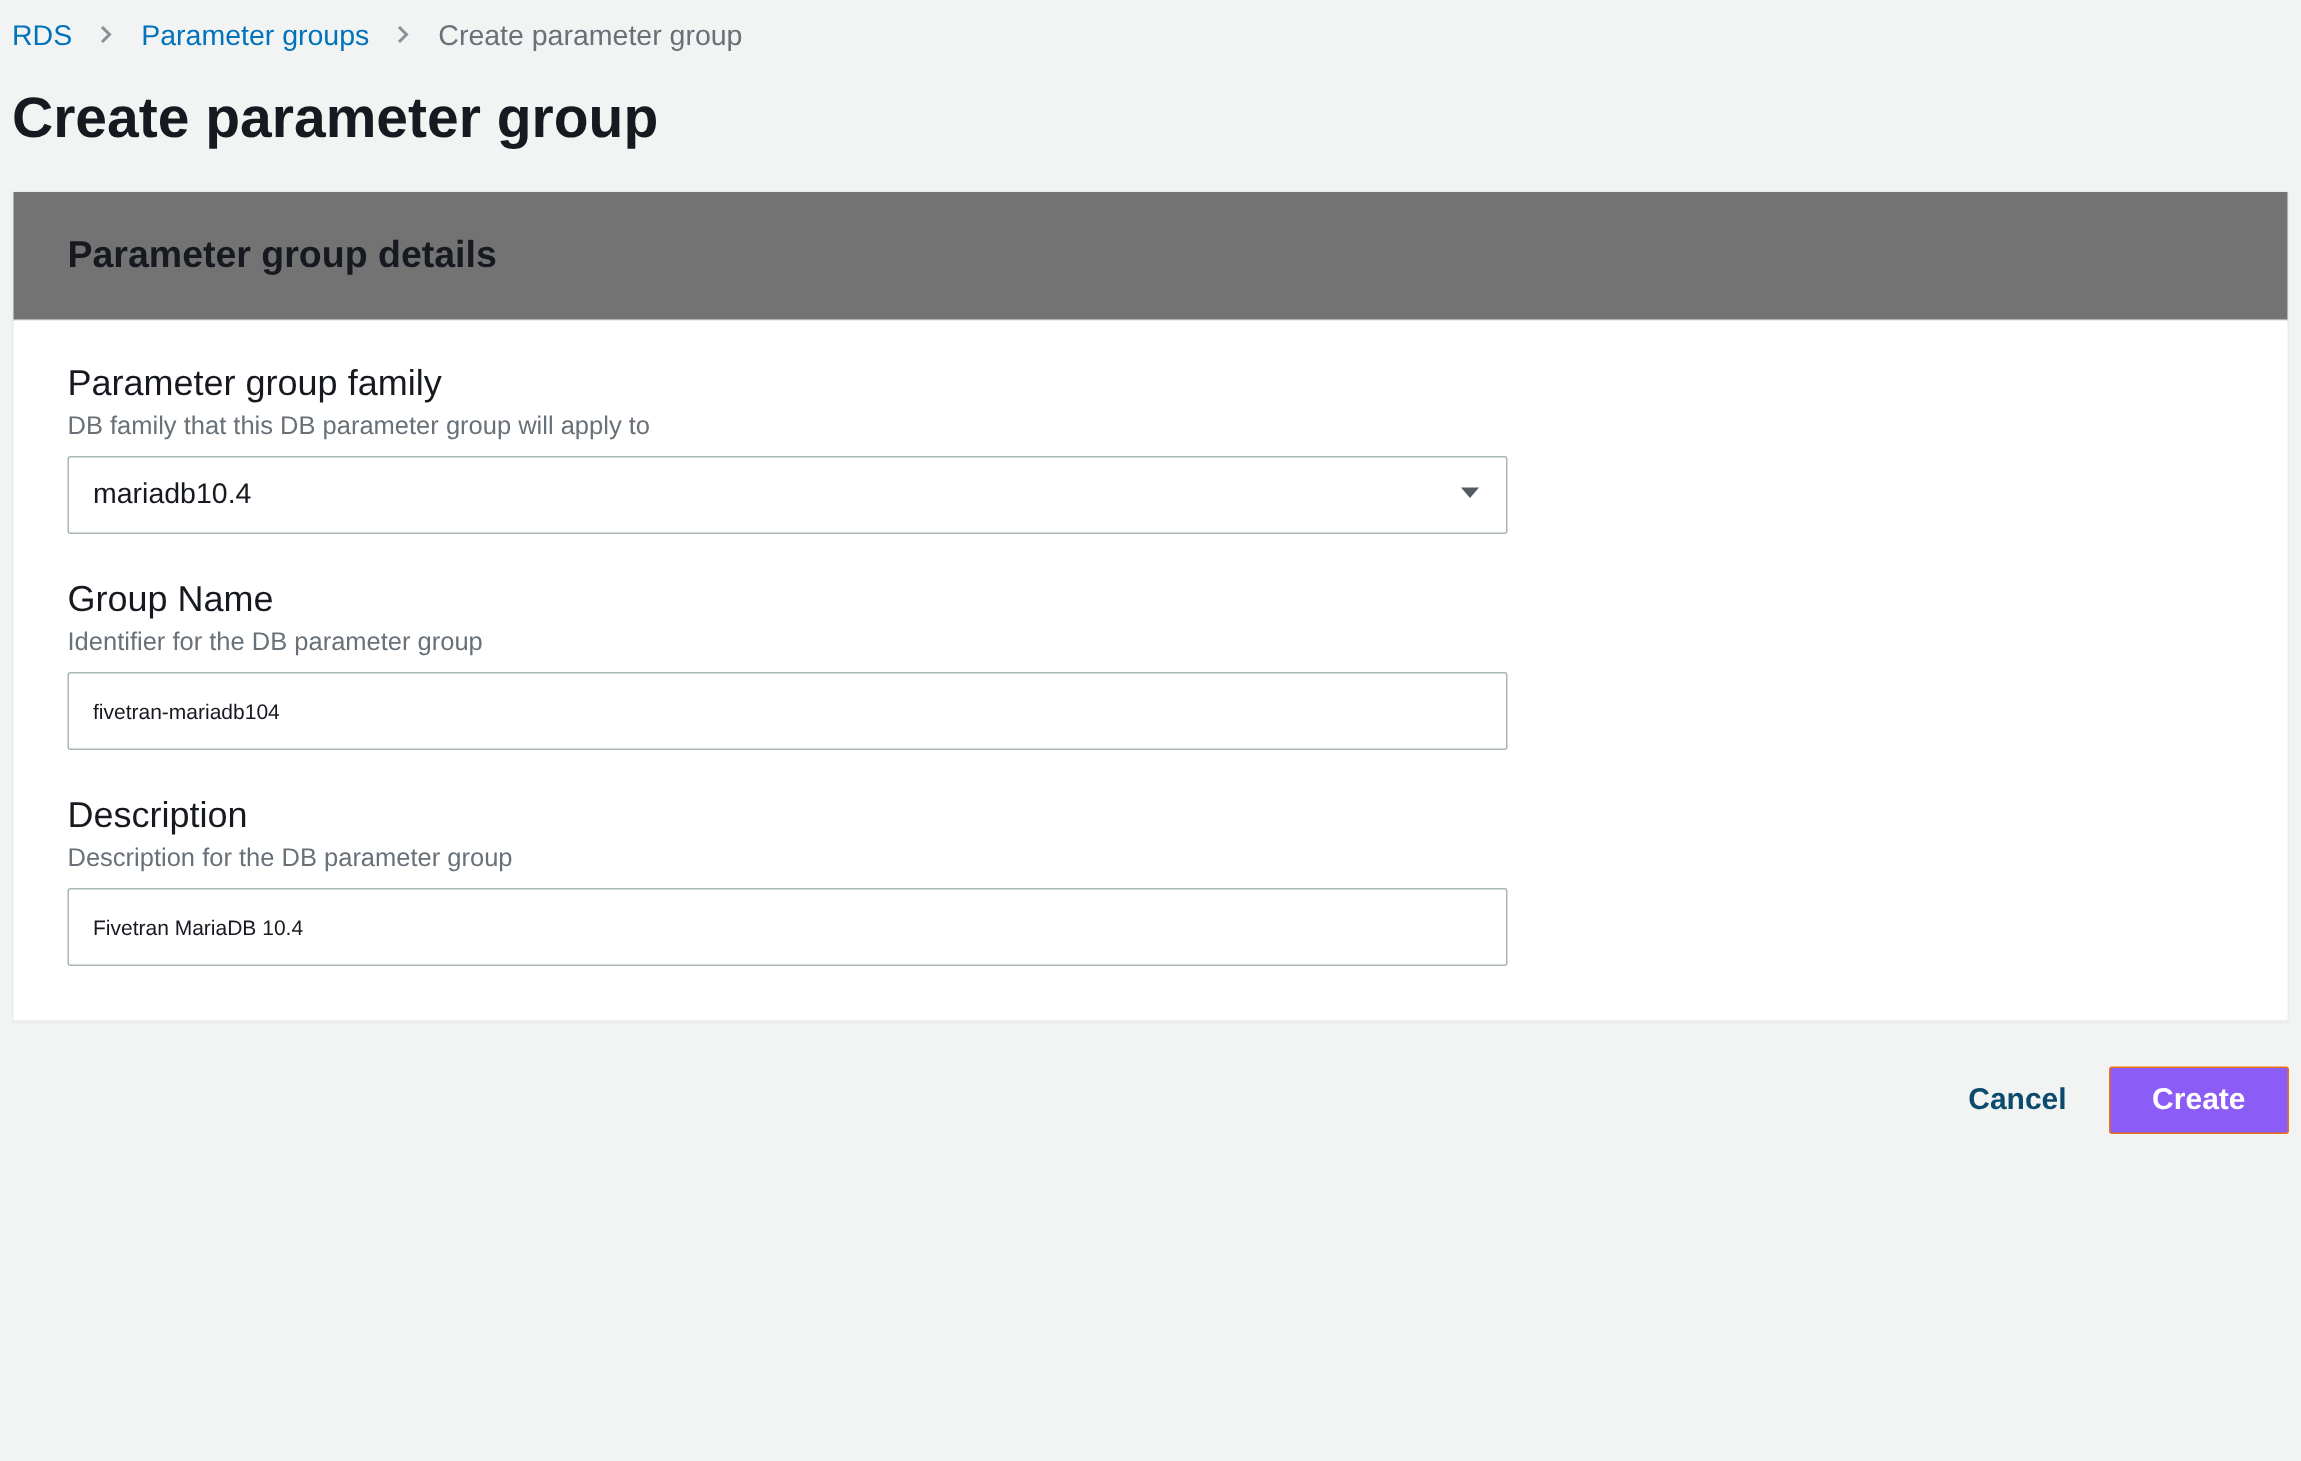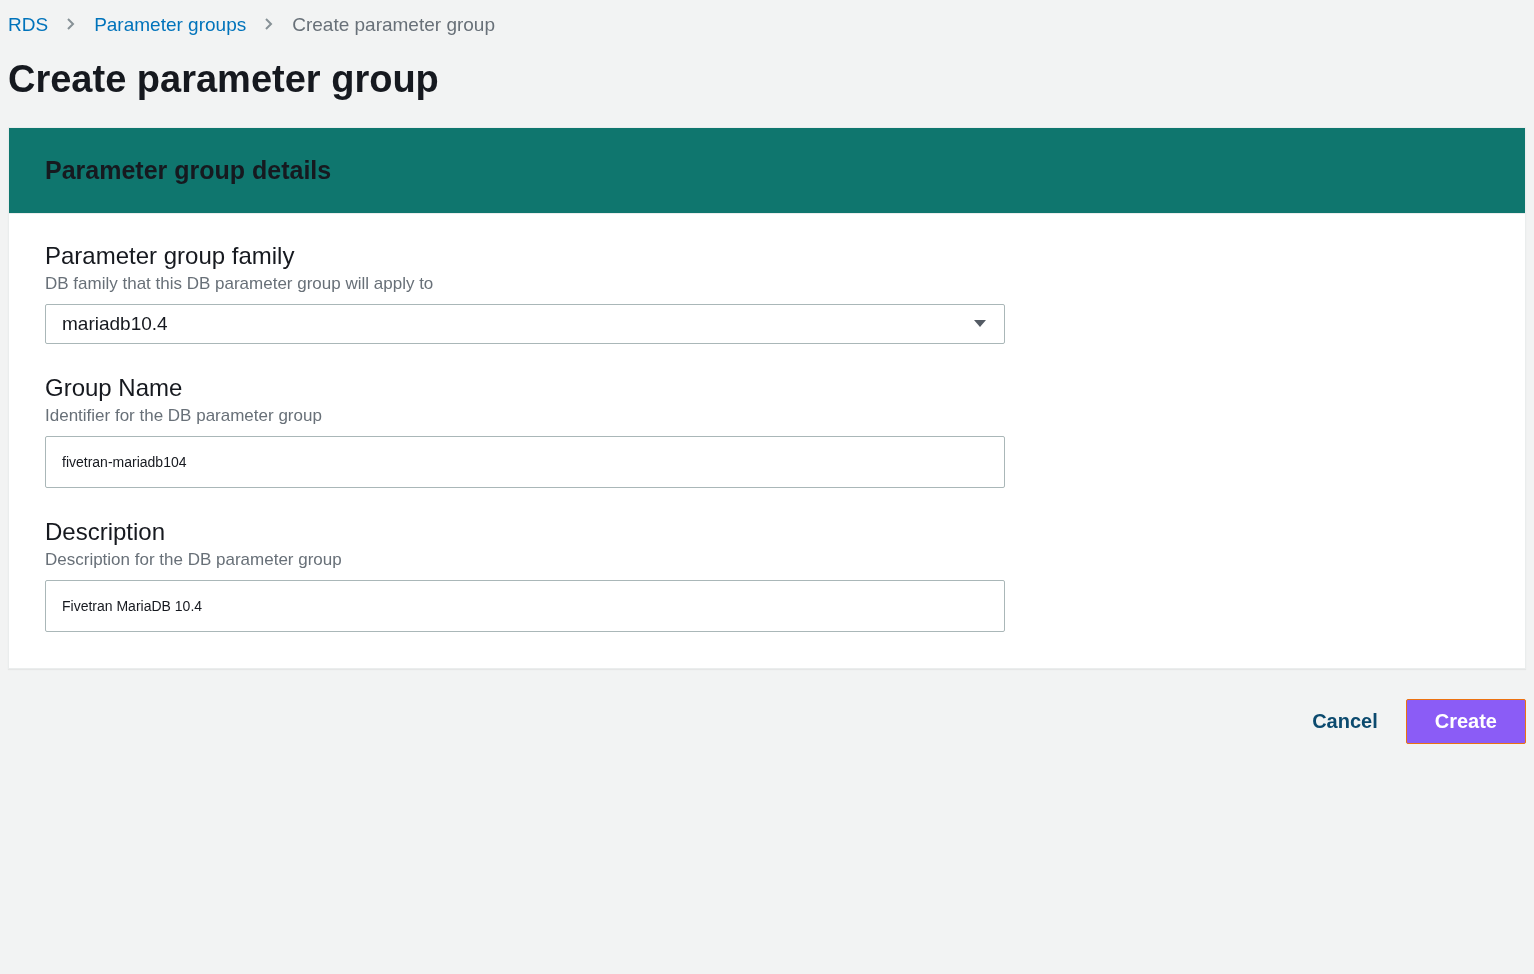--- a/index.html
+++ b/index.html
@@ -39,21 +39,21 @@
     }
     .panel {
       background: #ffffff;
       border: 1px solid #eaeded;
       box-shadow: 0 1px 1px rgba(0,0,0,0.05);
       margin: 0 8px;
     }
     .panel-header {
       padding: 28px 36px 28px 36px;
       border-bottom: 1px solid #eaeded;
-      background: #0f766e;
+      background: #737373;
     }
     .panel-header-title {
       font-size: 25px;
       font-weight: 700;
       color: #16191f;
     }
     .panel-body {
       padding: 28px 36px 36px 36px;
     }
     .form-field {
@@ -75,21 +75,21 @@
       margin-top: 4px;
       margin-bottom: 10px;
       display: block;
     }
     .select-wrapper {
       position: relative;
       width: 100%;
     }
     .select-box {
       width: 100%;
-      height: 40px;
+      height: 52px;
       border: 1px solid #aab7b8;
       border-radius: 2px;
       background: #ffffff;
       padding: 0 44px 0 16px;
       font-size: 19px;
       color: #16191f;
       appearance: none;
       -webkit-appearance: none;
       cursor: pointer;
       display: flex;

